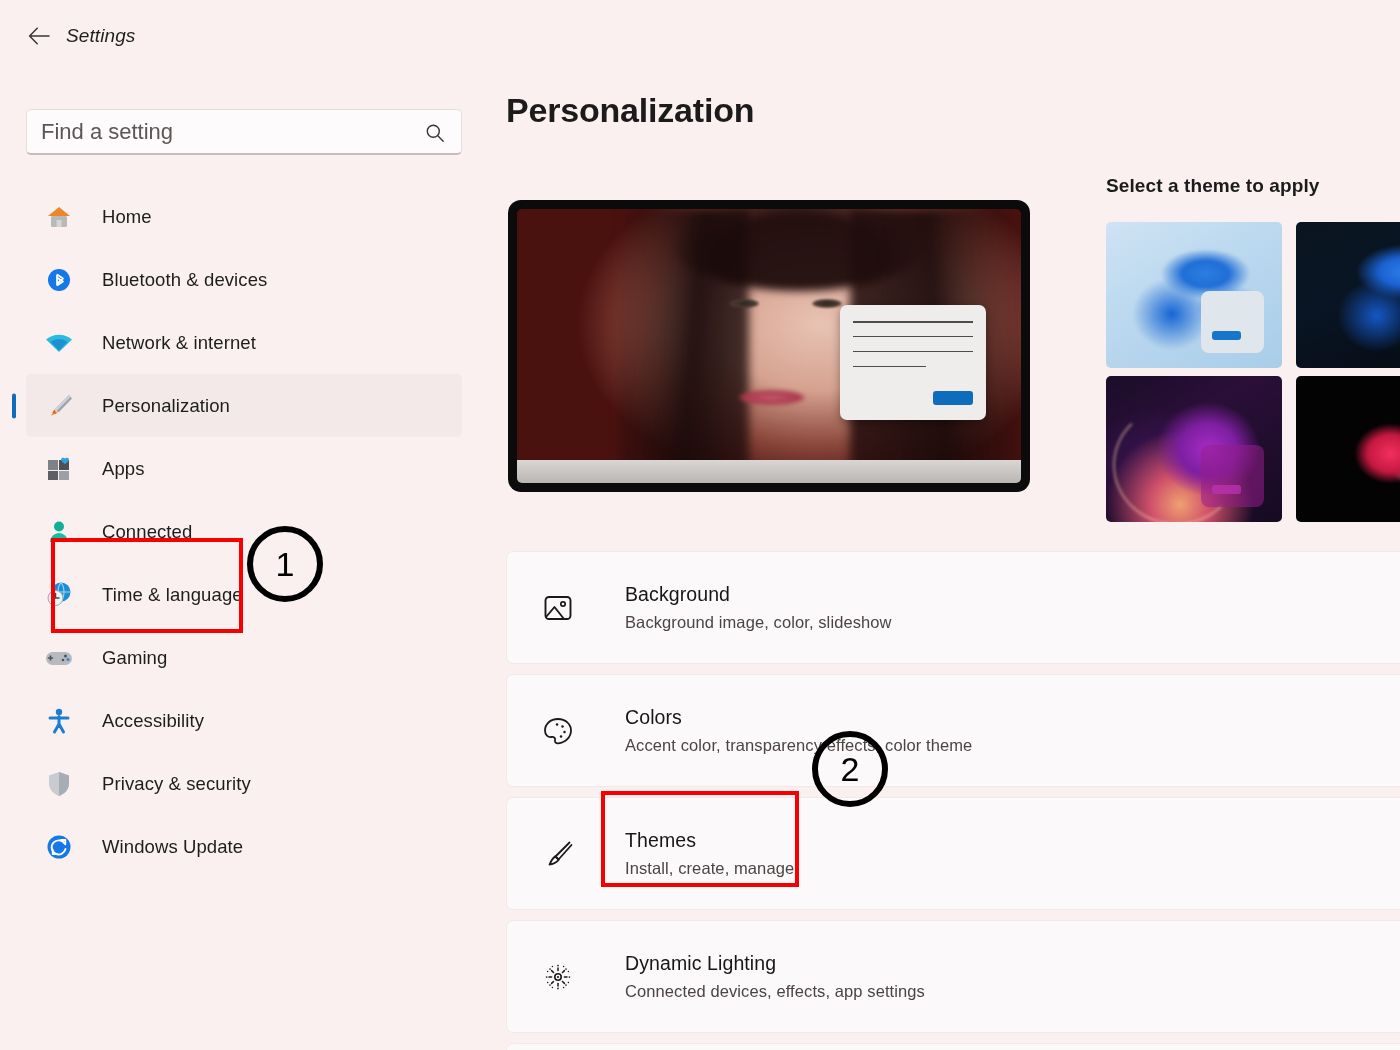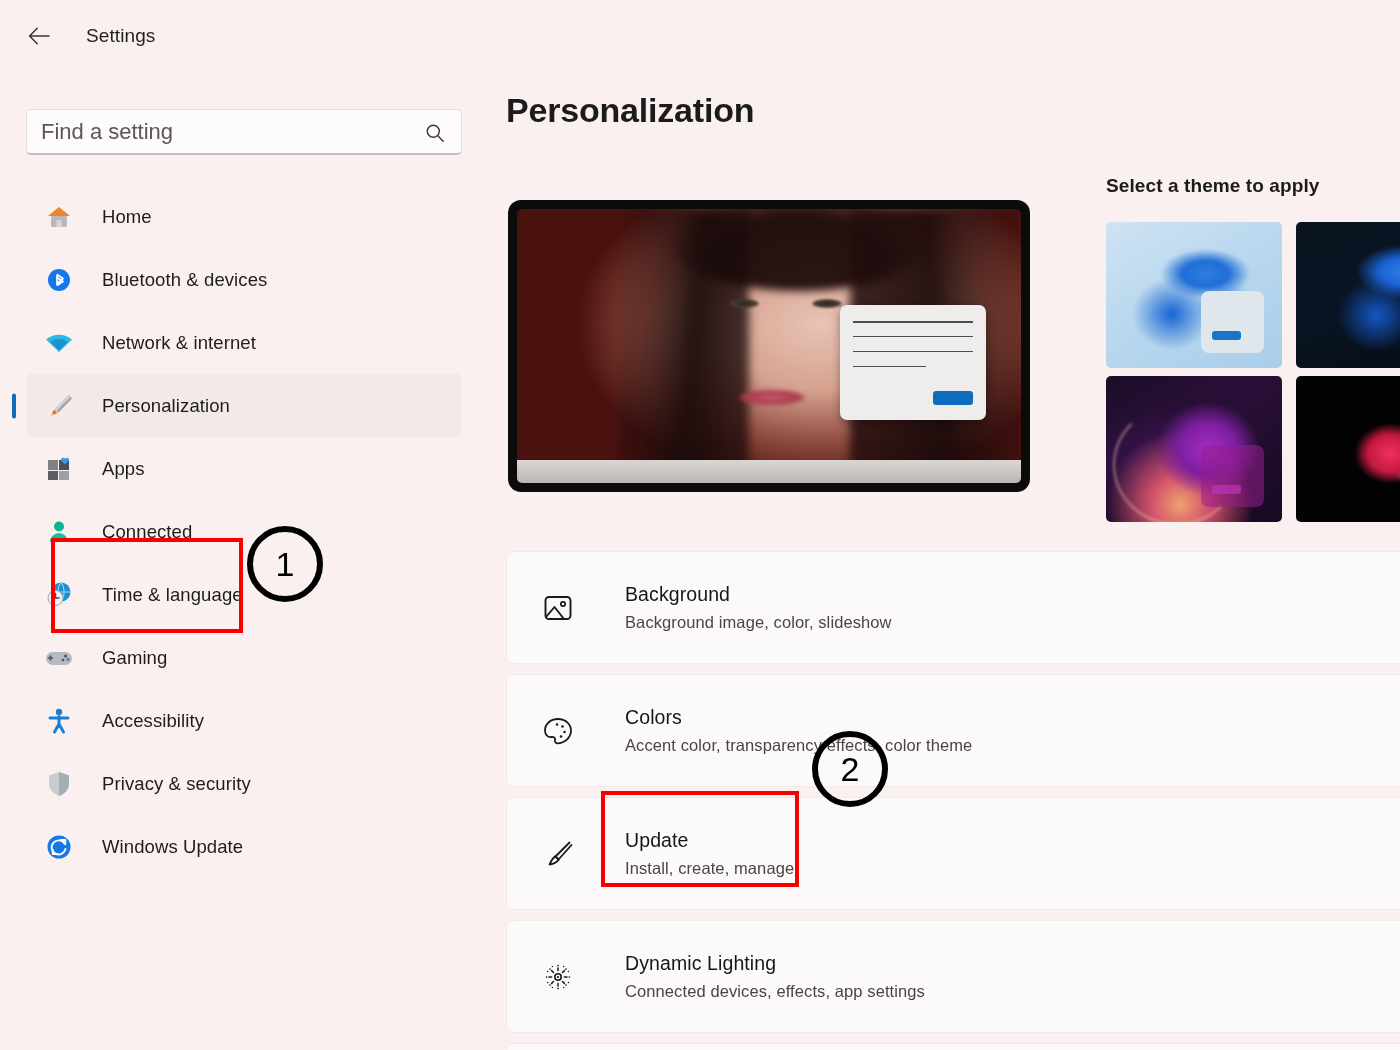--- a/index.html
+++ b/index.html
@@ -18,22 +18,22 @@
     position: absolute; left: 0; top: 0; width: 1400px; height: 72px;
     display: flex; align-items: center;
   }
   .back-btn {
     width: 38px; height: 38px; margin-left: 20px;
     display: flex; align-items: center; justify-content: center;
     border-radius: 6px; cursor: pointer; background: transparent;
   }
   .back-btn svg { display: block; }
   .app-title {
-    margin-left: 28px; font-size: 19px; font-weight: 400;
-    color: #1f1f1f; letter-spacing: .1px;
+    margin-left: 8px; font-size: 19px; font-weight: 400;
+    color: #1f1f1f; letter-spacing: .1px; font-style: italic;
   }
 
   
   .sidebar {
     position: absolute; left: 0; top: 72px; width: 488px; height: 978px;
     background: #faf0ef;
   }
   .account {
     display: flex; align-items: center; gap: 18px;
     padding: 17px 0 0 28px;
@@ -486,21 +486,21 @@
       </div>
 
       <div class="card">
         <div class="card-icon">
           <svg width="34" height="34" viewBox="0 0 34 34">
             <path d="M28.5 5.5 L14.5 19.5 M14.5 19.5 L17.5 22.5 M17.5 22.5 L30.5 8" stroke="#1a1a1a" stroke-width="1.8" fill="none" stroke-linecap="round"></path>
             <path d="M14.3 19.3 C12 21 10 24 8.5 27.5 C12.5 26.8 16 25.2 17.7 22.7 Z" stroke="#1a1a1a" stroke-width="1.8" fill="none" stroke-linejoin="round"></path>
           </svg>
         </div>
         <div class="card-text">
-          <div class="card-title">Update</div>
+          <div class="card-title">Themes</div>
           <div class="card-sub">Install, create, manage</div>
         </div>
       </div>
 
       <div class="card">
         <div class="card-icon">
           <svg width="34" height="34" viewBox="0 0 34 34">
             <circle cx="17" cy="17" r="3.2" stroke="#1a1a1a" stroke-width="1.6" fill="none"></circle>
             <circle cx="17" cy="17" r="1.1" fill="#1a1a1a"></circle>
             <g stroke="#1a1a1a" stroke-width="1.5" stroke-linecap="round">

